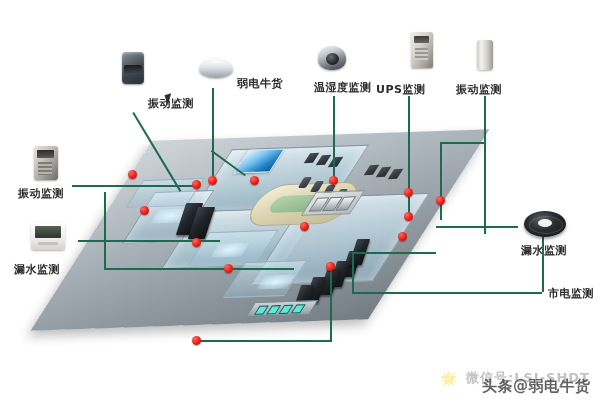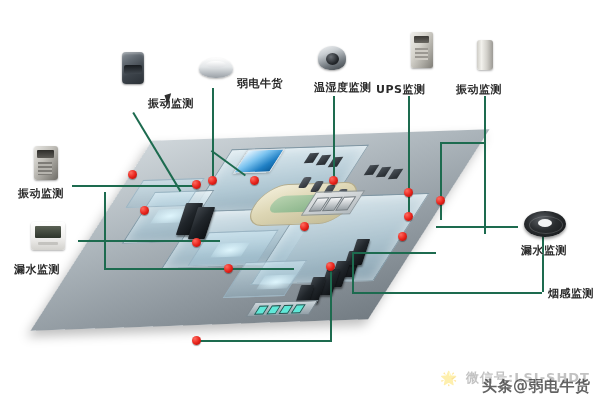--- a/index.html
+++ b/index.html
@@ -378,21 +378,21 @@
 
   <div class="device dev-ir" style="left:477px;top:40px;"></div>
   <div class="label" style="left:456px;top:82px;">振动监测</div>
 
   <div class="device dev-th" style="left:31px;top:222px;"></div>
   <div class="label" style="left:14px;top:262px;">漏水监测</div>
 
   <div class="device dev-leak" style="left:524px;top:211px;"></div>
   <div class="label" style="left:521px;top:243px;">漏水监测</div>
 
-  <div class="label" style="left:548px;top:286px;">烟感监测</div>
+  <div class="label" style="left:548px;top:286px;">市电监测</div>
 
   <div id="cursor" style="left:166px;top:94px;"></div>
 
   <div class="wm" id="wm-bird" style="left:440px;top:370px;">🌟</div>
   <div class="wm" id="wm-faint" style="left:466px;top:369px;">微信号:LSJ-SHDT</div>
   <div class="wm" id="wm-main" style="left:482px;top:377px;">头条@弱电牛货</div>
 
 </div>
 
 </body></html>

